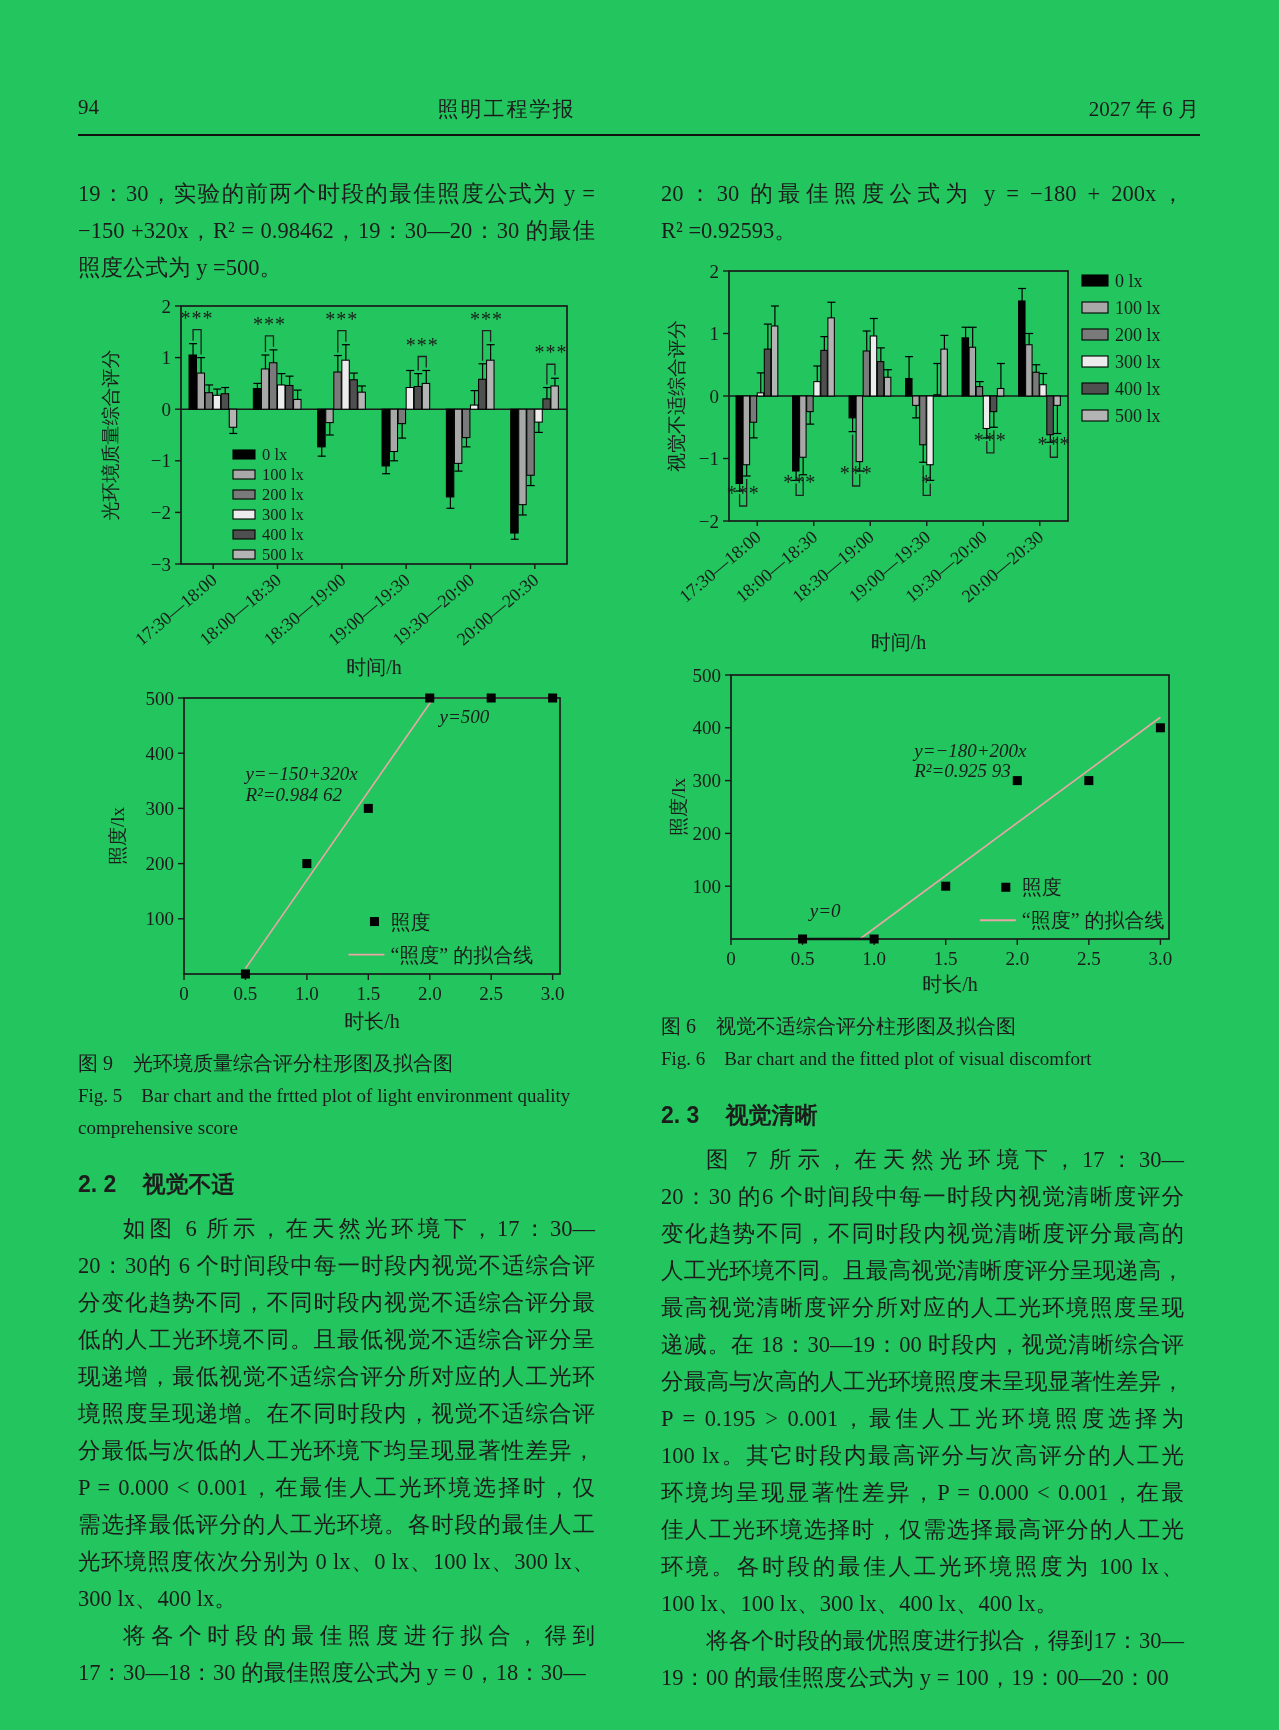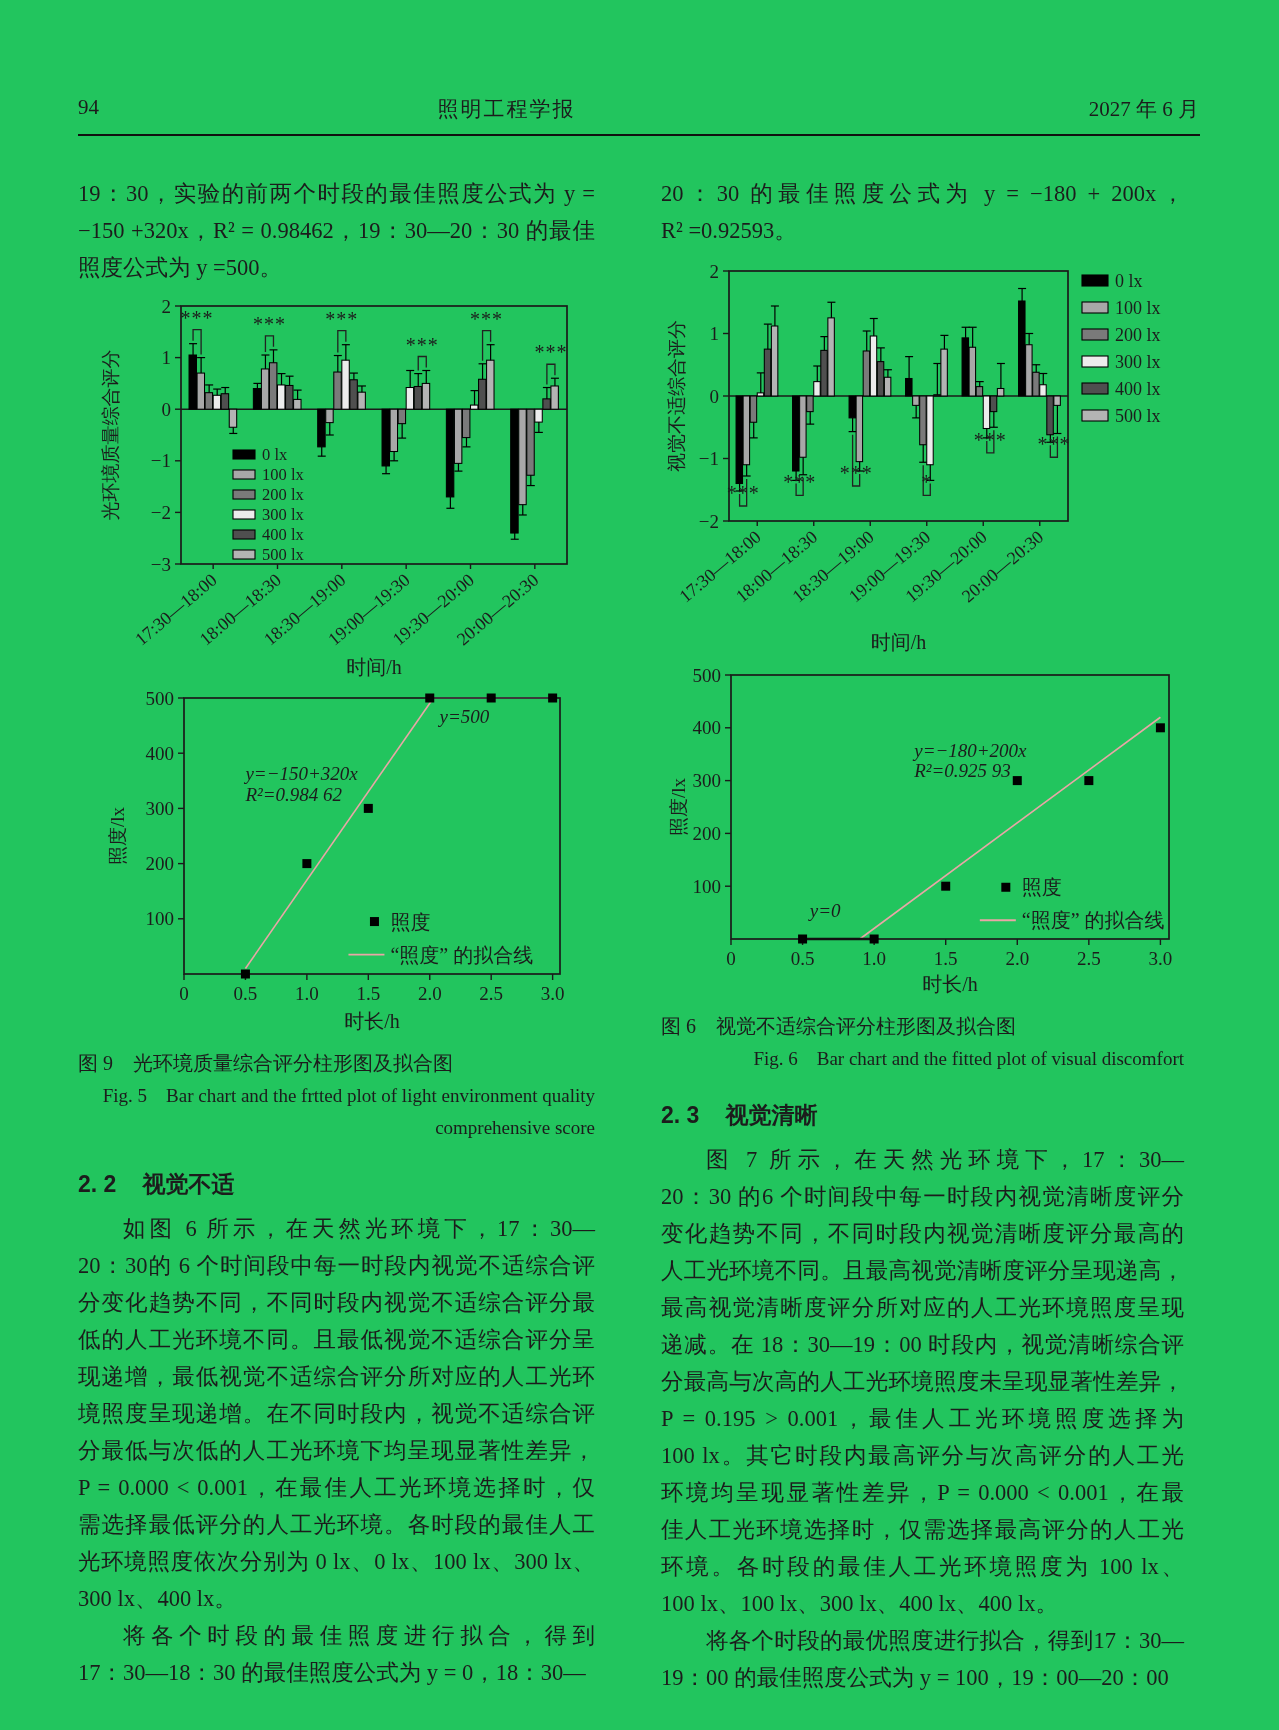--- a/index.html
+++ b/index.html
@@ -12,21 +12,21 @@
   .col{position:absolute;top:140px;margin-top:35px;}
   .col-left{left:78px;width:517px;}
   .col-right{left:661px;width:523px;}
   .jpara{font-size:22.5px;line-height:37px;}
   .jpara > div{text-align:justify;text-align-last:justify;}
   .jpara > div.line-last{text-align-last:left;}
   .ind2 > div:first-child{text-indent:2em;}
   .fig{display:block;margin:0 auto;}
   .cap-cn{margin-top:12px;text-align:left;font-size:20px;line-height:30px;}
   .cap-en{margin-top:2px;font-size:19px;line-height:32px;}
-  .cap-en > div{text-align:right;}
+  .cap-en > div{text-align:left;}
   .sec-head{margin:24px 0 10px 0;font-weight:bold;font-size:23px;line-height:32px;
             font-family:"Liberation Sans","DejaVu Sans",sans-serif;}
   .sec-head .sec-no{margin-right:26px;}
   svg text{font-family:"Liberation Serif","DejaVu Serif",serif;fill:#1c1c1c;}
 </style>
 </head>
 <body>
 
 <div class="page">
 

